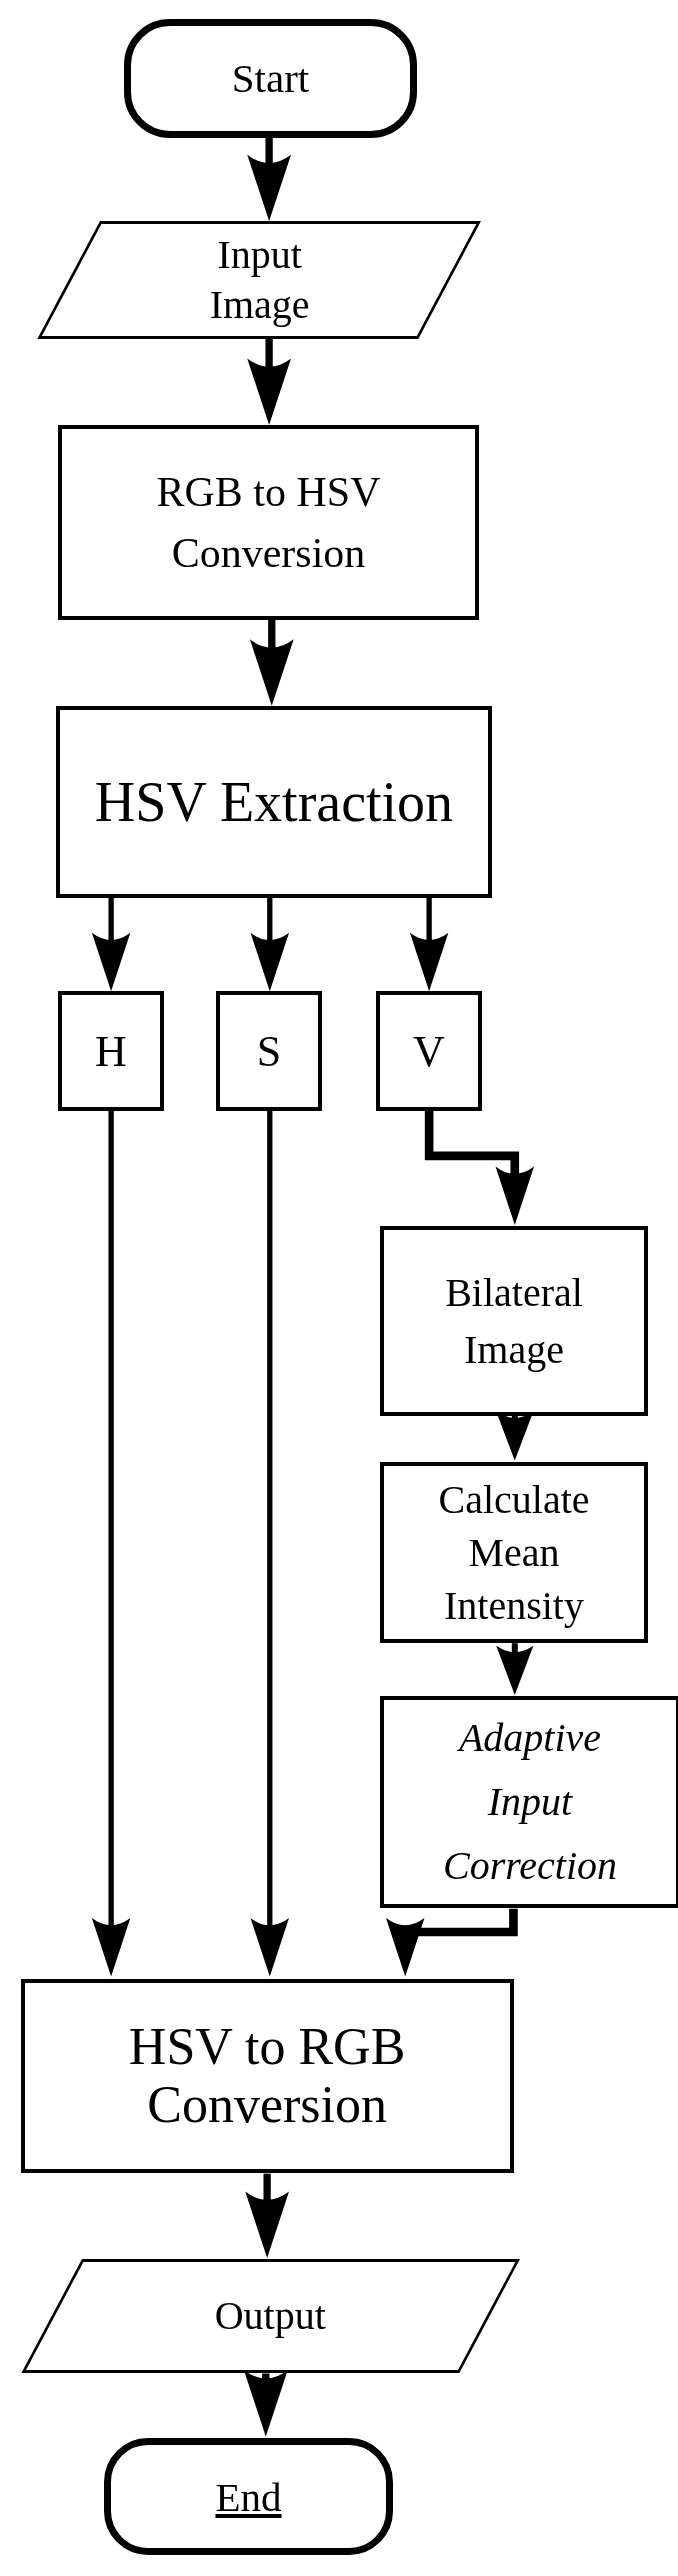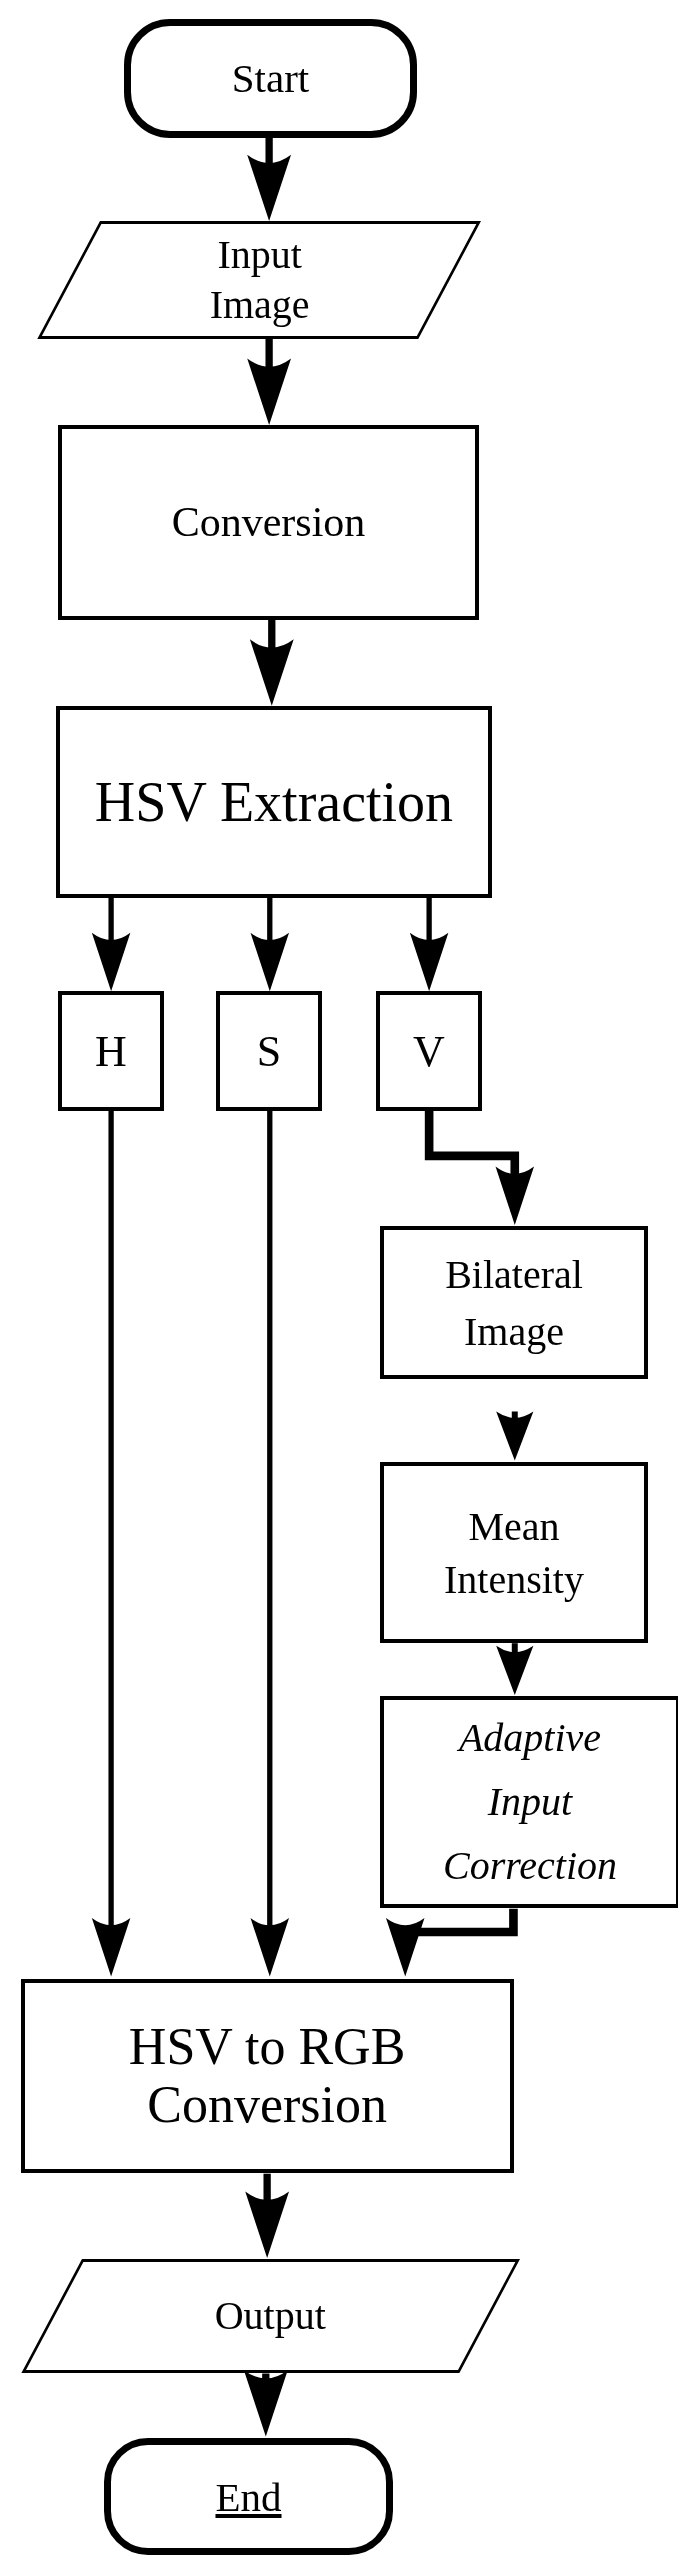--- a/index.html
+++ b/index.html
@@ -48,21 +48,21 @@
   .io .io-text { transform: skewX(28deg); line-height: 50px; }
 
   
   .n-start   { left:124px; top:18.6px;   width:293px; height:119px; }
   .n-input   { left:100px; top:221px;  width:381px; height:118px; }
   .n-rgb2hsv { left:58px;  top:425px;  width:421px; height:195px; font-size:42px; line-height:61px; }
   .n-hsvext  { left:56px;  top:706px; width:436px; height:192px; font-size:56px; }
   .n-h       { left:58px;  top:991px; width:106px; height:120px; }
   .n-s       { left:216px; top:991px; width:106px; height:120px; }
   .n-v       { left:376px; top:991px; width:106px; height:120px; }
-  .n-bilat   { left:380px; top:1226px; width:268px; height:153px; line-height:57px; }
+  .n-bilat   { left:380px; top:1226px; width:268px; height:190px; line-height:57px; }
   .n-calc    { left:380px; top:1462px; width:268px; height:181px; border-width:4px; line-height:53px; }
   .n-agc     { left:380px; top:1696px; width:300px; height:212px; line-height:64px;font-style:italic; }
   .n-hsv2rgb { left:20.6px;  top:1979px; width:493px; height:194px; font-size:52px; line-height:58px; }
   .n-output  { left:82px; top:2259px; width:438px; height:114px; }
   .n-end     { left:104px; top:2438px; width:289px; height:117px; border-radius:44px;text-decoration:underline; }
 </style>
 </head>
 <body>
 
 <div class="stage">
@@ -143,20 +143,21 @@
   </div>
 
   <div class="node io n-input">
     <div class="io-text">
       <span>Input</span>
       <span>Image</span>
     </div>
   </div>
 
   <div class="node process n-rgb2hsv">
+    <span>RGB to HSV</span>
     <span>Conversion</span>
   </div>
 
   <div class="node process n-hsvext">
     <span>HSV Extraction</span>
   </div>
 
   <div class="node small-box n-h">
     <span>H</span>
   </div>
@@ -166,20 +167,21 @@
   <div class="node small-box n-v">
     <span>V</span>
   </div>
 
   <div class="node side-box n-bilat">
     <span>Bilateral</span>
     <span>Image</span>
   </div>
 
   <div class="node side-box n-calc">
+    <span>Calculate</span>
     <span>Mean</span>
     <span>Intensity</span>
   </div>
 
   <div class="node side-box n-agc">
     <span>Adaptive</span>
     <span>Input</span>
     <span>Correction</span>
   </div>
 

